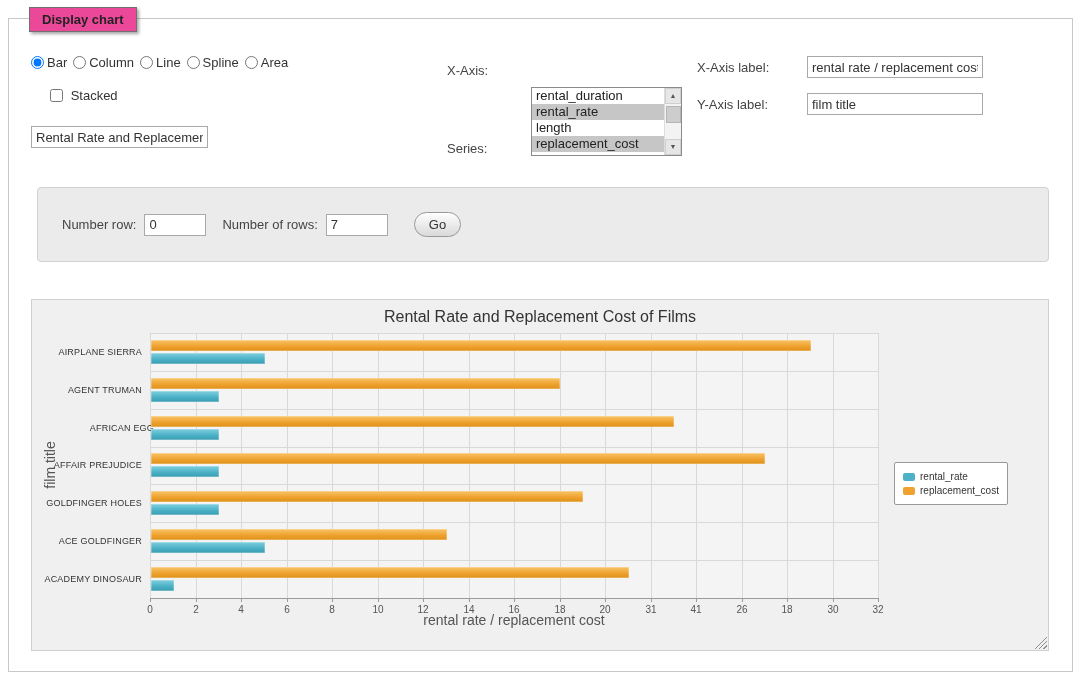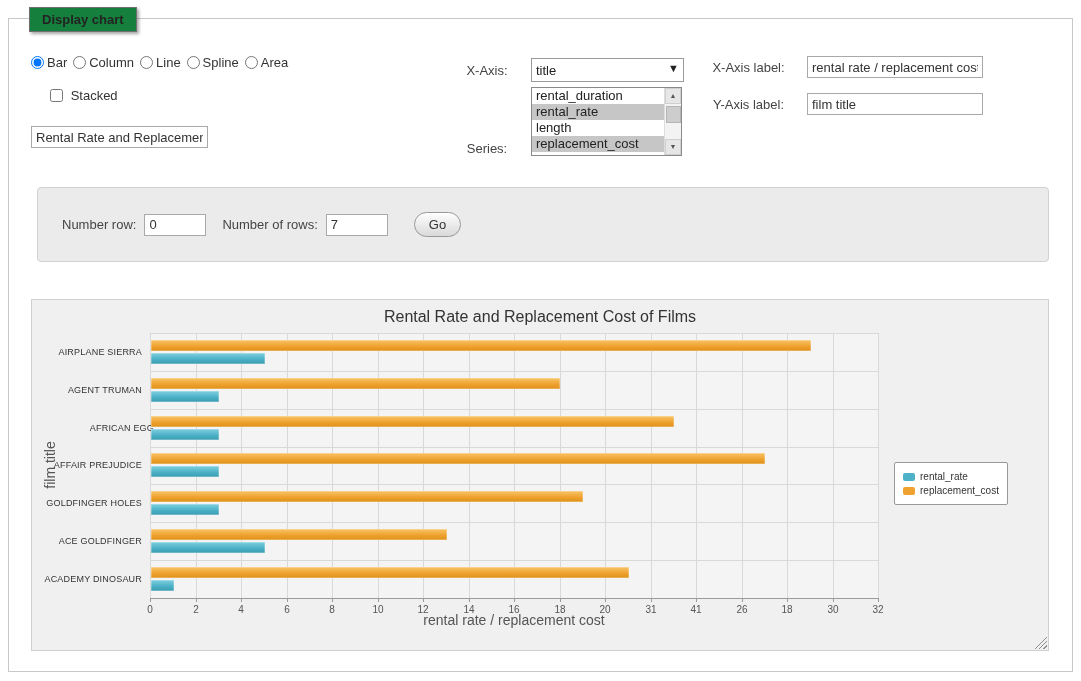--- a/index.html
+++ b/index.html
@@ -6,35 +6,35 @@
   html,body { margin:0; padding:0; }
   body {
     width:1081px; height:681px; position:relative; background:#fff;
     font-family:"Liberation Sans", sans-serif; overflow:hidden;
   }
   .outer {
     position:absolute; left:8px; top:18px; width:1065px; height:654px;
     border:1px solid #c8c8c8; background:#fff;
   }
   .legend-tab {
-    position:absolute; left:20px; top:-12px; background:#15803d;
+    position:absolute; left:20px; top:-12px; background:#ec4899;
     border:1px solid #707070; box-shadow:2px 2px 3px rgba(0,0,0,.35);
     padding:4px 12px; font-weight:bold; font-size:13px; color:#222; z-index:5;
   }
   .radio-group { position:absolute; left:22px; top:36px; font-size:13px; color:#333; }
   .radio-item { margin-right:6px; }
   .radio-item input { vertical-align:-2px; margin:0 3px 0 0; }
   .stacked-wrap { position:absolute; left:22px; top:69px; font-size:13px; color:#333;padding-left:19px; }
   .stacked-wrap input { vertical-align:-2px; margin:0 4px 0 0; }
   .txt {
     border:1px solid #a9a9a9; background:#fff; font-size:13px; color:#333;
     padding:2px 4px; height:22px; font-family:"Liberation Sans", sans-serif;
   }
   .title-input { position:absolute; left:22px; top:107px; width:177px; }
-  .fieldlabel { position:absolute; font-size:13px; color:#444; text-align:center; }
+  .fieldlabel { position:absolute; font-size:13px; color:#444; text-align:left; }
   .select-wrap { position:absolute; left:522px; top:39px; width:153px; height:24px; }
   .select-wrap select {
     width:100%; height:24px; border:1px solid #9a9a9a; background:#fff;
     font-size:13px; color:#222; padding:1px 18px 1px 4px;
     appearance:none; -webkit-appearance:none; border-radius:0;
     font-family:"Liberation Sans", sans-serif;
   }
   .sel-arrow { position:absolute; right:5px; top:4px; font-size:11px; color:#222; pointer-events:none; }
   .series-box {
     position:absolute; left:522px; top:68px; width:151px; height:69px;
@@ -99,26 +99,20 @@
   <div class="radio-group" id="chart-type-group"><label class="radio-item"><input type="radio" name="charttype" checked="" style=""><span>Bar</span></label><label class="radio-item"><input type="radio" name="charttype" style=""><span>Column</span></label><label class="radio-item"><input type="radio" name="charttype" style=""><span>Line</span></label><label class="radio-item"><input type="radio" name="charttype" style=""><span>Spline</span></label><label class="radio-item"><input type="radio" name="charttype" style=""><span>Area</span></label></div>
 
   <div class="stacked-wrap">
     <input type="checkbox" style="">
     <span>Stacked</span>
   </div>
 
   <input class="txt title-input" value="Rental Rate and Replacement Cost of Films" style="">
 
   <span class="fieldlabel" style="left:438px;top:44px;width:80px;">X-Axis:</span>
-  <div class="select-wrap">
-    <select>
-      <option>title</option>
-    </select>
-    <span class="sel-arrow">▼</span>
-  </div>
 
   <span class="fieldlabel" style="left:438px;top:122px;width:80px;">Series:</span>
   <div class="series-box">
     <div class="series-opts" id="series-opts">
         <div class="series-option">rental_duration</div>
         <div class="series-option selected">rental_rate</div>
         <div class="series-option">length</div>
         <div class="series-option selected">replacement_cost</div>
       </div>
     <div class="sb">

